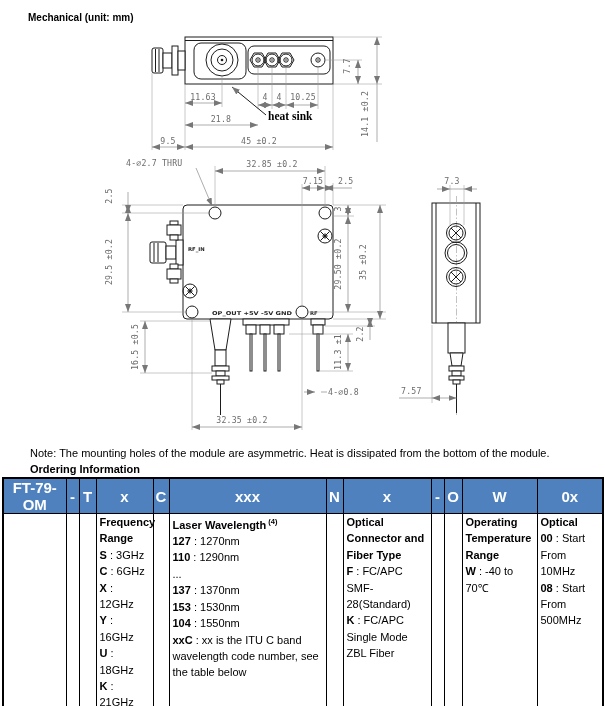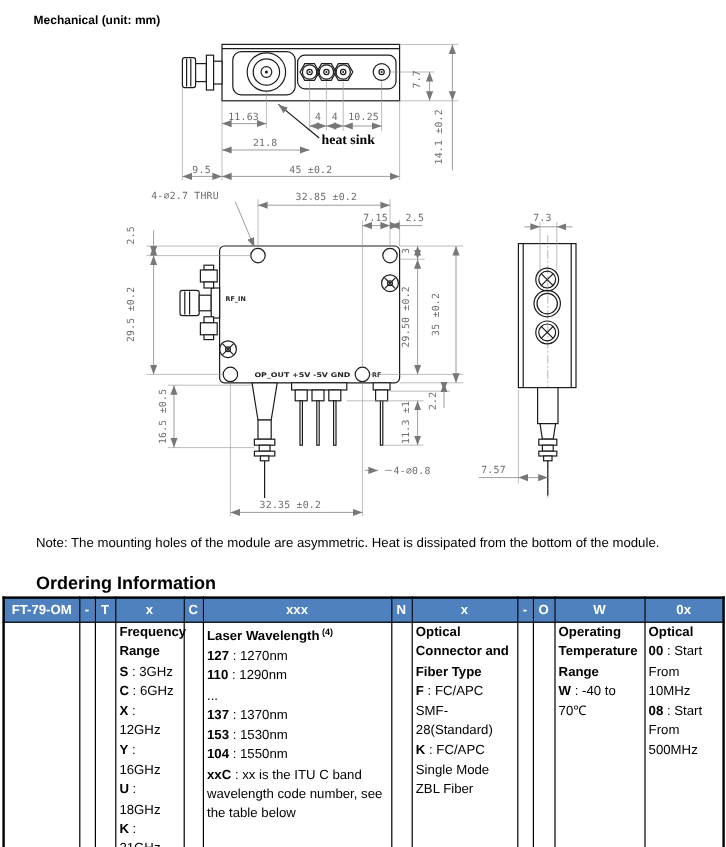--- a/index.html
+++ b/index.html
@@ -1,22 +1,22 @@
 <!DOCTYPE html>
 <html><head>
 <meta charset="utf-8">
 <style>
   html,body{margin:0;padding:0;background:#fff;}
   body{width:605px;height:706px;font-family:"Liberation Sans",sans-serif;color:#000;position:relative;overflow:hidden;}
   .h-title{font-weight:bold;font-size:10px;line-height:15px;margin:10px 0 0 28px;}
   svg.mech{display:block;}
   .note1{font-size:11px;margin:5px 12px 0 30px;}
-  .h-order{font-weight:bold;font-size:15px;margin:19px 0 2px 30px;}
+  .h-order{font-weight:bold;font-size:11px;margin:4px 0 2px 30px;}
   table.order{border-collapse:collapse;table-layout:fixed;width:601px;margin-left:2px;border:2px solid #000;}
-  table.order th{background:#4e81bd;color:#fff;font-size:11px;font-weight:bold;height:19px;border:1px solid #000;padding:0 1px;text-align:center;}
+  table.order th{background:#4e81bd;color:#fff;font-size:15px;font-weight:bold;height:19px;border:1px solid #000;padding:0 1px;text-align:center;}
   table.order td{border:1px solid #000;vertical-align:top;font-size:11px;padding:0 3px 2px 3px;line-height:16.4px;}
   tr.body-row{height:163px;}
   .cell-title{font-weight:bold;}
   .sup{font-size:7.5px;vertical-align:super;}
   
   .bl{stroke:#1c1c1c;fill:none;stroke-width:1;}
   .blf{stroke:#1c1c1c;fill:#fff;stroke-width:1;}
   .dm{stroke:#8a8a8a;stroke-width:0.7;fill:none;}
   .ex{stroke:#9a9a9a;stroke-width:0.55;fill:none;}
   .cl{stroke:#999;stroke-width:0.6;fill:none;stroke-dasharray:7 2 1.5 2;}

